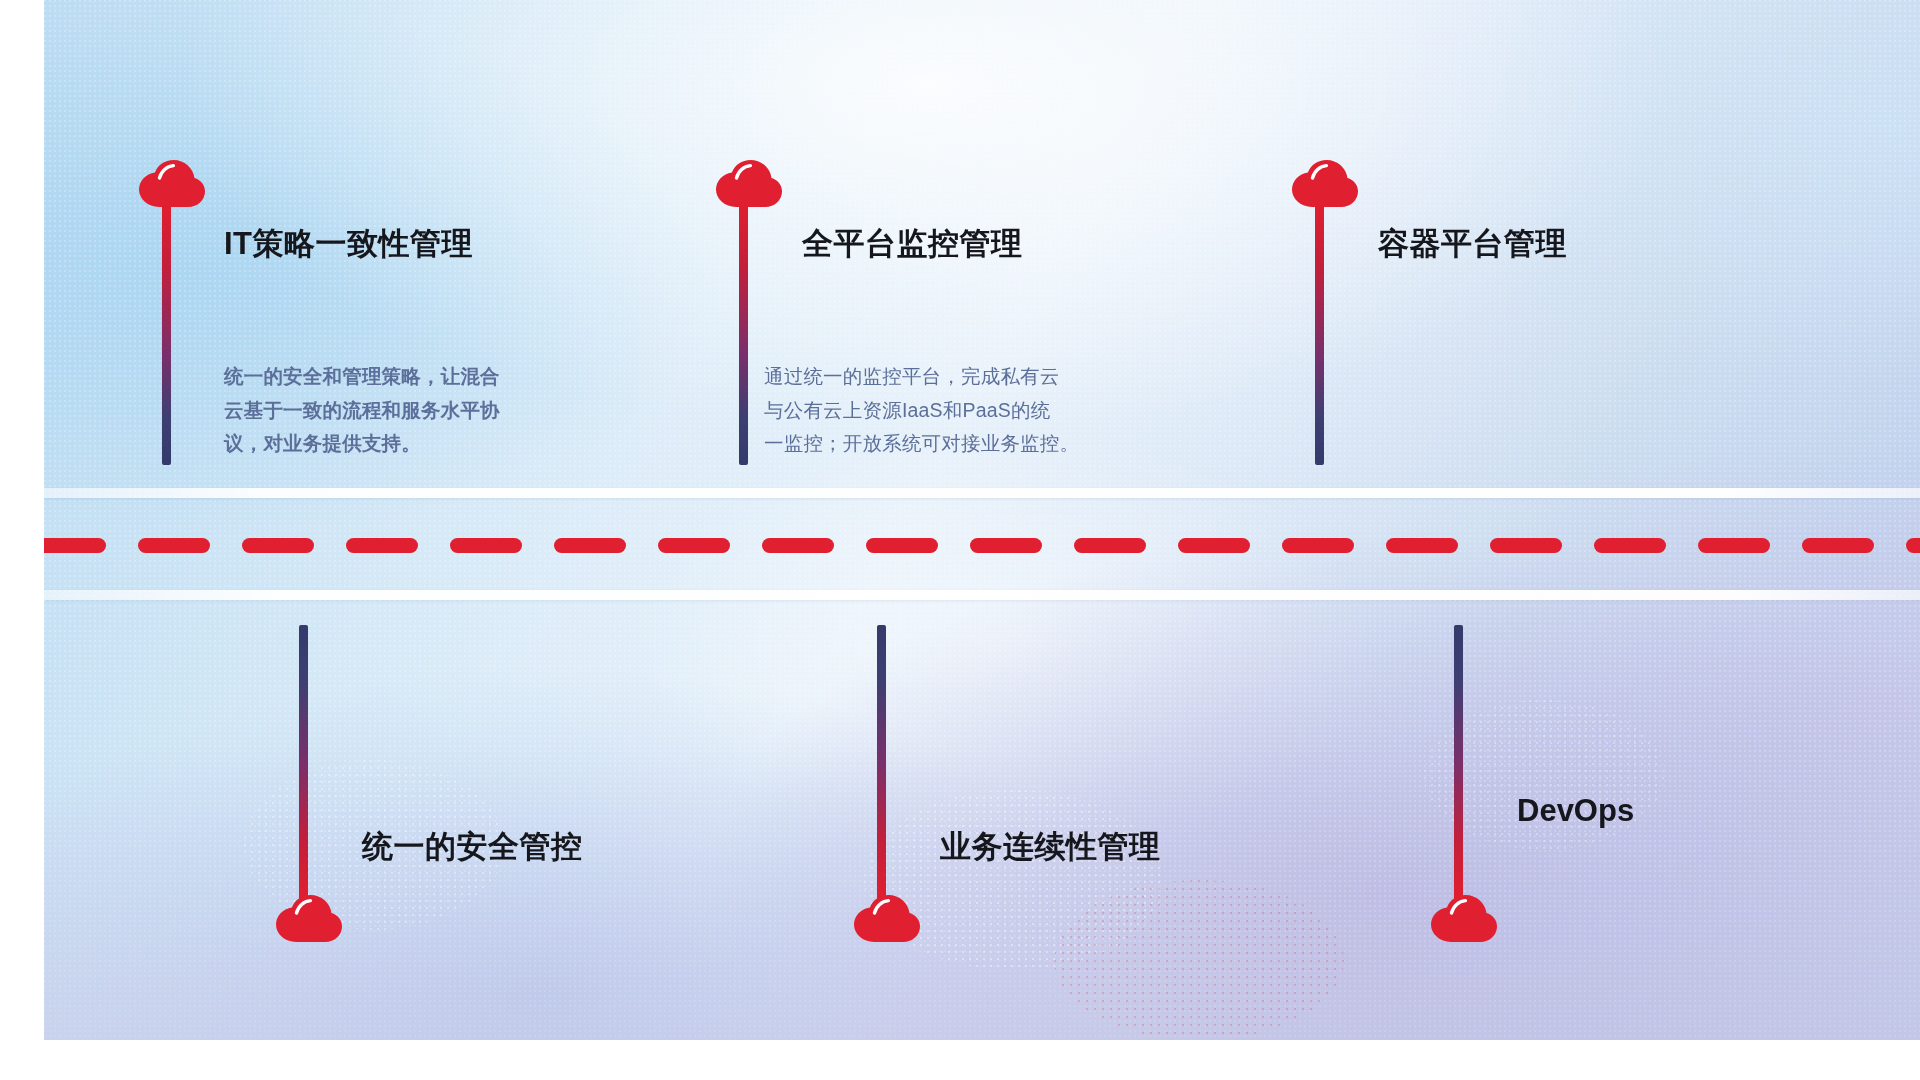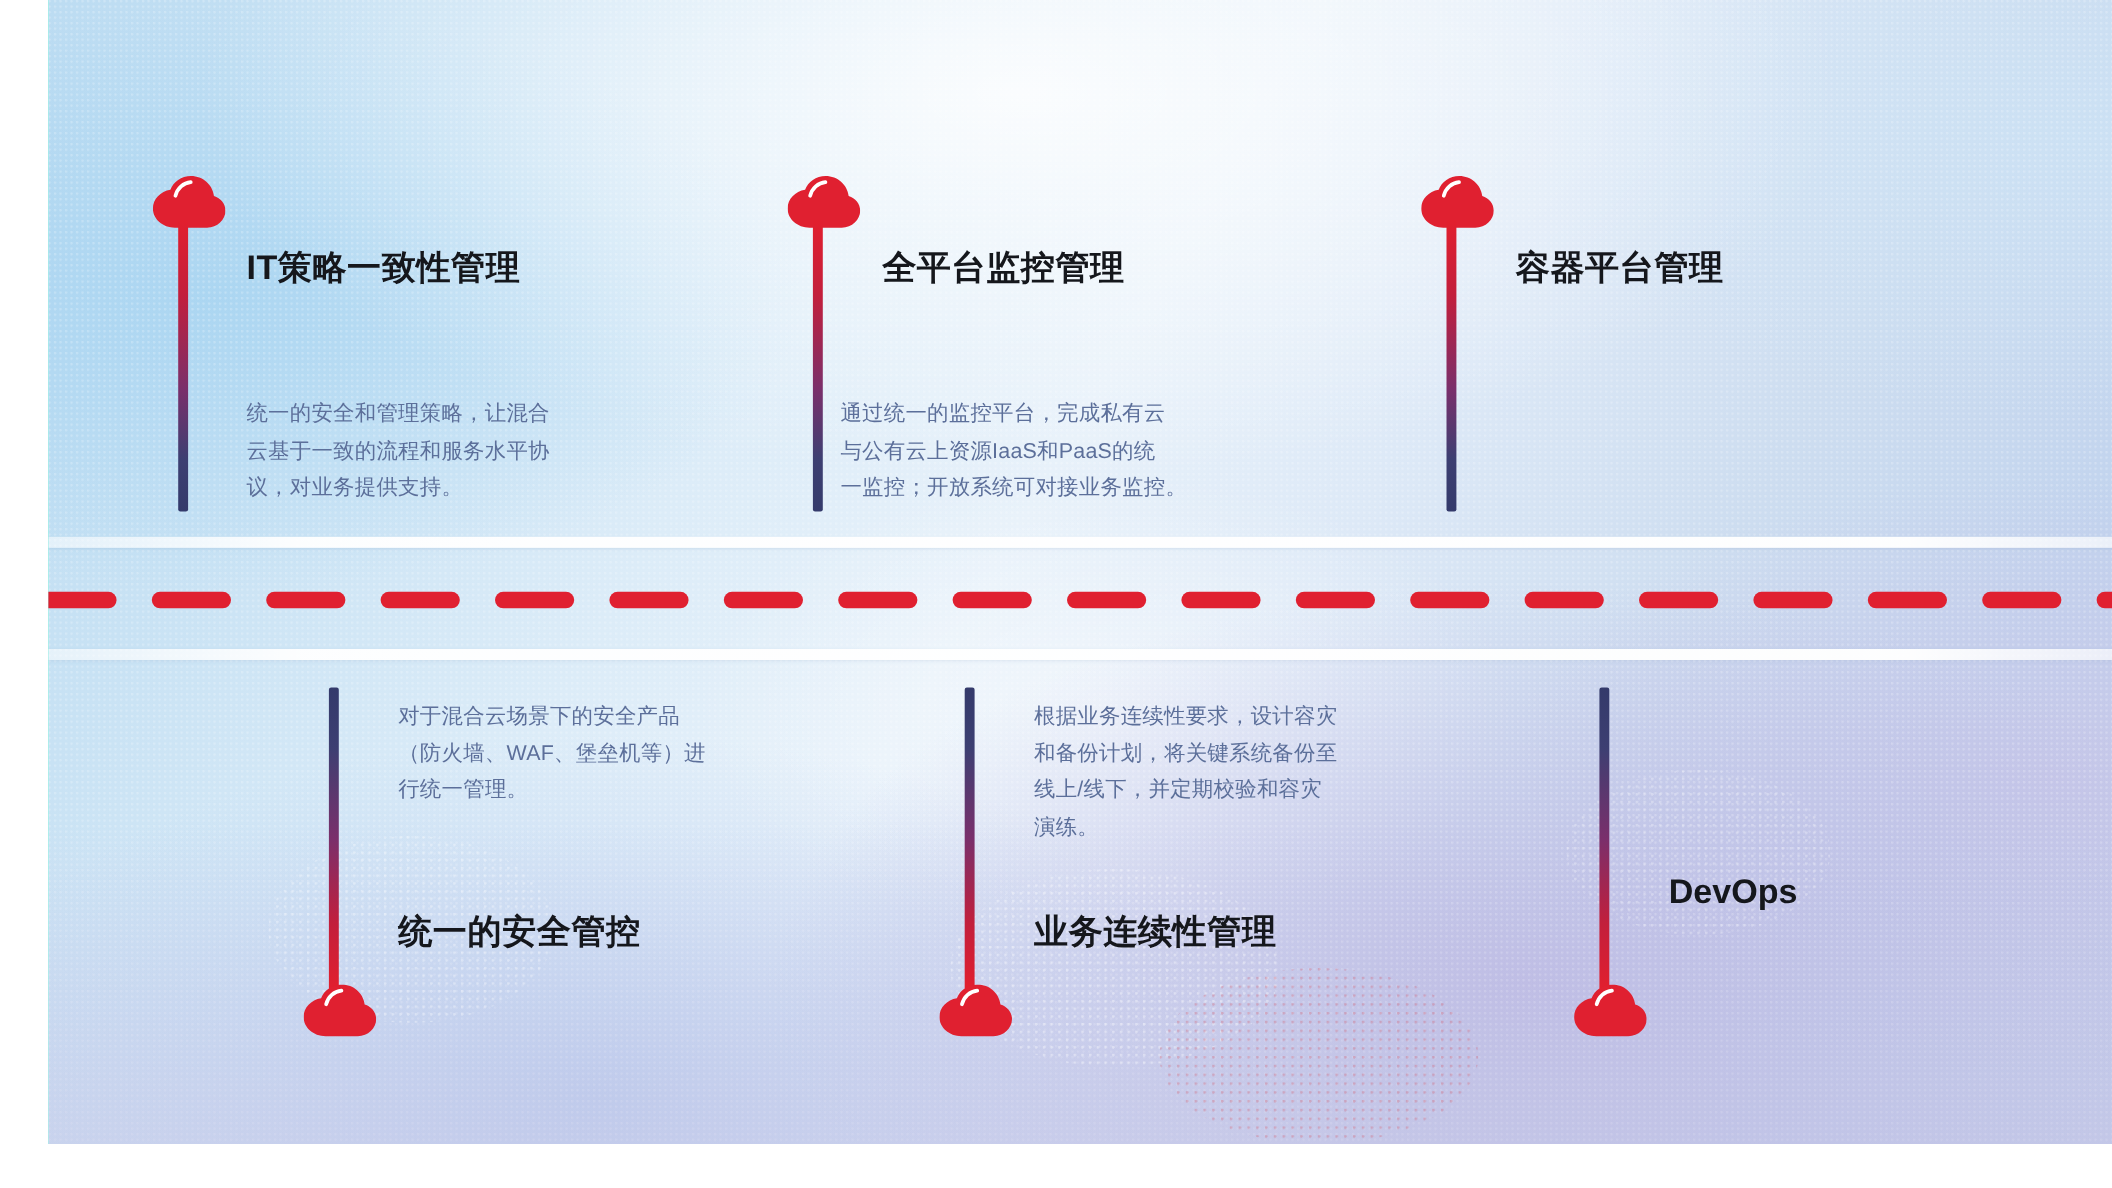--- a/index.html
+++ b/index.html
@@ -195,21 +195,21 @@
   <div class="road-edge" id="road-edge-bottom"></div>
 
   <div class="cloud" style="left:95px; top:160px;">
     <svg viewBox="0 0 66 48" xmlns="http://www.w3.org/2000/svg" aria-hidden="true">
       <path d="M20 47 C8.9 47 0 39.2 0 29.6 C0 21.1 6.9 14.0 15.9 12.6 C18.5 5.2 25.9 0 34.6 0 C45.4 0 54.3 7.9 55.5 18.1 C61.6 19.9 66 25.2 66 31.4 C66 39.9 58.5 47 49.2 47 Z" fill="#e02030"></path>
       <path d="M20.5 18.0 C22.2 11.2 27.8 6.2 34.4 5.6" stroke="#ffffff" stroke-width="3.4" stroke-linecap="round" fill="none"></path>
     </svg>
   </div>
   <div class="stem stem-top" style="left:118px; top:200px; height:265px;"></div>
   <div class="heading" style="left:180px; top:225px;">IT策略一致性管理</div>
-  <div class="body" style="left:180px; top:360px; width:430px;">统一的安全和管理策略，让混合
+  <div class="body" style="left:180px; top:360px; width:430px;font-weight:bold;">统一的安全和管理策略，让混合
 云基于一致的流程和服务水平协
 议，对业务提供支持。</div>
 
   <div class="cloud" style="left:672px; top:160px;">
     <svg viewBox="0 0 66 48" xmlns="http://www.w3.org/2000/svg" aria-hidden="true">
       <path d="M20 47 C8.9 47 0 39.2 0 29.6 C0 21.1 6.9 14.0 15.9 12.6 C18.5 5.2 25.9 0 34.6 0 C45.4 0 54.3 7.9 55.5 18.1 C61.6 19.9 66 25.2 66 31.4 C66 39.9 58.5 47 49.2 47 Z" fill="#e02030"></path>
       <path d="M20.5 18.0 C22.2 11.2 27.8 6.2 34.4 5.6" stroke="#ffffff" stroke-width="3.4" stroke-linecap="round" fill="none"></path>
     </svg>
   </div>
   <div class="stem stem-top" style="left:695px; top:200px; height:265px;"></div>
@@ -221,36 +221,29 @@
   <div class="cloud" style="left:1248px; top:160px;">
     <svg viewBox="0 0 66 48" xmlns="http://www.w3.org/2000/svg" aria-hidden="true">
       <path d="M20 47 C8.9 47 0 39.2 0 29.6 C0 21.1 6.9 14.0 15.9 12.6 C18.5 5.2 25.9 0 34.6 0 C45.4 0 54.3 7.9 55.5 18.1 C61.6 19.9 66 25.2 66 31.4 C66 39.9 58.5 47 49.2 47 Z" fill="#e02030"></path>
       <path d="M20.5 18.0 C22.2 11.2 27.8 6.2 34.4 5.6" stroke="#ffffff" stroke-width="3.4" stroke-linecap="round" fill="none"></path>
     </svg>
   </div>
   <div class="stem stem-top" style="left:1271px; top:200px; height:265px;"></div>
   <div class="heading" style="left:1334px; top:225px;">容器平台管理</div>
 
   <div class="stem stem-bottom" style="left:255px; top:625px; height:275px;"></div>
-  <div class="body" style="left:318px; top:635px; width:430px;">对于混合云场景下的安全产品
-（防火墙、WAF、堡垒机等）进
-行统一管理。</div>
   <div class="heading" style="left:318px; top:828px;">统一的安全管控</div>
   <div class="cloud" style="left:232px; top:895px;">
     <svg viewBox="0 0 66 48" xmlns="http://www.w3.org/2000/svg" aria-hidden="true">
       <path d="M20 47 C8.9 47 0 39.2 0 29.6 C0 21.1 6.9 14.0 15.9 12.6 C18.5 5.2 25.9 0 34.6 0 C45.4 0 54.3 7.9 55.5 18.1 C61.6 19.9 66 25.2 66 31.4 C66 39.9 58.5 47 49.2 47 Z" fill="#e02030"></path>
       <path d="M20.5 18.0 C22.2 11.2 27.8 6.2 34.4 5.6" stroke="#ffffff" stroke-width="3.4" stroke-linecap="round" fill="none"></path>
     </svg>
   </div>
 
   <div class="stem stem-bottom" style="left:833px; top:625px; height:275px;"></div>
-  <div class="body" style="left:896px; top:635px; width:430px;">根据业务连续性要求，设计容灾
-和备份计划，将关键系统备份至
-线上/线下，并定期校验和容灾
-演练。</div>
   <div class="heading" style="left:896px; top:828px;">业务连续性管理</div>
   <div class="cloud" style="left:810px; top:895px;">
     <svg viewBox="0 0 66 48" xmlns="http://www.w3.org/2000/svg" aria-hidden="true">
       <path d="M20 47 C8.9 47 0 39.2 0 29.6 C0 21.1 6.9 14.0 15.9 12.6 C18.5 5.2 25.9 0 34.6 0 C45.4 0 54.3 7.9 55.5 18.1 C61.6 19.9 66 25.2 66 31.4 C66 39.9 58.5 47 49.2 47 Z" fill="#e02030"></path>
       <path d="M20.5 18.0 C22.2 11.2 27.8 6.2 34.4 5.6" stroke="#ffffff" stroke-width="3.4" stroke-linecap="round" fill="none"></path>
     </svg>
   </div>
 
   <div class="stem stem-bottom" style="left:1410px; top:625px; height:275px;"></div>
   <div class="heading latin" style="left:1473px; top:792px;">DevOps</div>

